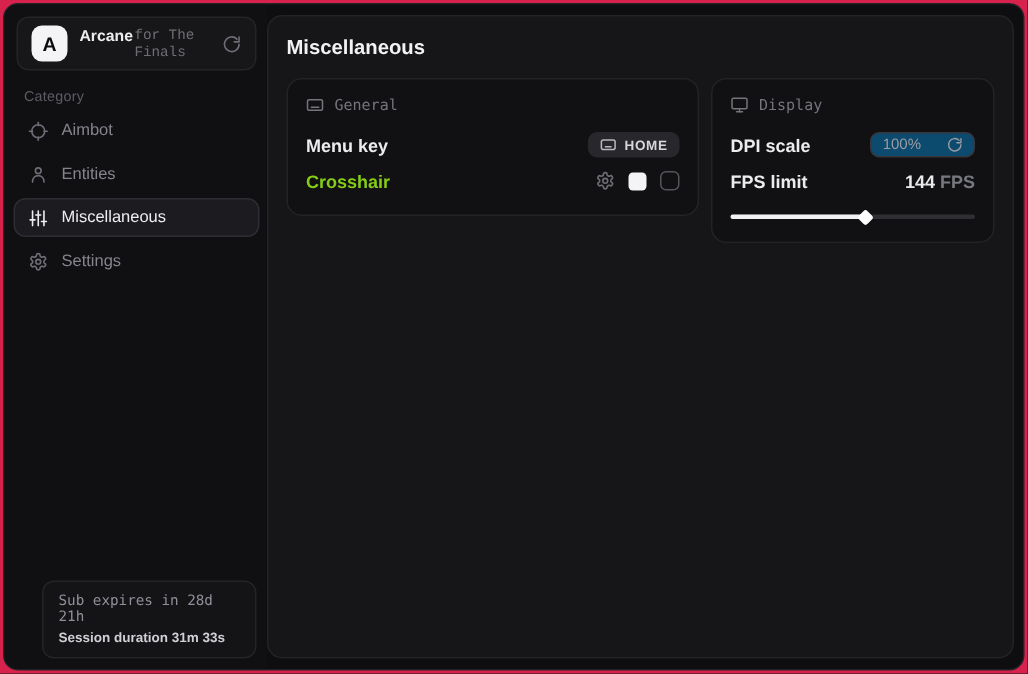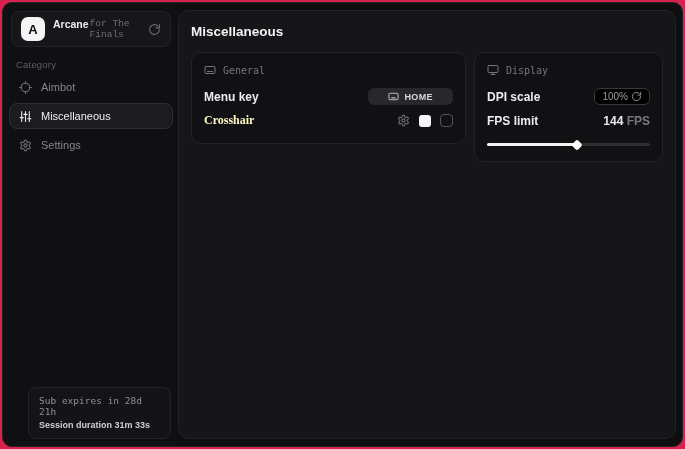--- a/index.html
+++ b/index.html
@@ -40,32 +40,32 @@
   .cards { display:flex; gap:8px; margin-top:13px; align-items:flex-start; }
   .card { background:#111114; border:1px solid #232327; border-radius:10px; padding:11px 12px; }
   .card-general { width:275px; }
   .card-display { flex:1; }
   .card-head { display:flex; align-items:center; gap:7px; color:#74747c; margin-bottom:9px; }
   .card-head-title { font-family:"DejaVu Sans Mono", monospace; font-size:10px; }
 
   .row { display:flex; align-items:center; justify-content:space-between; height:23px; }
   .row + .row { margin-top:1px; }
   .row-label { font-size:12px; font-weight:bold; color:#ececef; }
-  .row-label.dim { color:#fef9c3;font-family:Liberation Serif, serif; }
-
-  .key-badge { display:inline-flex; align-items:center; gap:5px; background:#27272c; border-radius:6px; padding:3px 20px; cursor:pointer; }
+  .row-label.dim { color:#84cc16; }
+
+  .key-badge { display:inline-flex; align-items:center; gap:5px; background:#27272c; border-radius:6px; padding:3px 8px; cursor:pointer; }
   .key-badge .key-ico { color:#b9b9bf; display:flex; }
   .key-badge .key-text { font-size:9px; font-weight:bold; color:#d8d8dc; letter-spacing:0.4px; }
 
   .crosshair-controls { display:flex; align-items:center; gap:9px; }
   .gear-dim { color:#6d6d75; display:flex; cursor:pointer; }
   .swatch { width:12px; height:12px; background:#f4f4f6; border-radius:3px; cursor:pointer; }
   .checkbox { width:13px; height:13px; border:1.5px solid #54545b; border-radius:4px; cursor:pointer; }
 
-  .dpi-badge { display:inline-flex; align-items:center; gap:3px; background:#000000; border:1px solid #37373d; border-radius:6px; padding:2px 7px; cursor:pointer; }
+  .dpi-badge { display:inline-flex; align-items:center; gap:17px; background:#0c4a6e; border:1px solid #37373d; border-radius:6px; padding:2px 7px; cursor:pointer; }
   .dpi-value { font-size:10px; color:#9c9ca3; }
   .dpi-refresh { color:#9c9ca3; display:flex; }
 
   .fps-value { font-size:12px; font-weight:bold; color:#e9e9ec; }
   .fps-unit { color:#787880; }
 
   .slider { position:relative; height:12px; margin-top:6px; cursor:pointer; }
   .slider-track { position:absolute; left:0; right:0; top:5px; height:3px; background:#2e2e33; border-radius:2px; }
   .slider-fill { position:absolute; left:0; top:5px; height:3px; background:#f2f2f4; border-radius:2px; }
   .slider-thumb { position:absolute; top:2.5px; width:8px; height:8px; background:#ffffff; border-radius:2px; transform:translateX(-50%) rotate(45deg); }
@@ -102,20 +102,29 @@
         <span class="nav-ico">
           <svg width="13" height="13" viewBox="0 0 24 24" fill="none" stroke="currentColor" stroke-width="2" stroke-linecap="round">
               <circle cx="12" cy="12" r="8"></circle>
               <line x1="12" y1="1" x2="12" y2="5"></line>
               <line x1="12" y1="19" x2="12" y2="23"></line>
               <line x1="1" y1="12" x2="5" y2="12"></line>
               <line x1="19" y1="12" x2="23" y2="12"></line>
             </svg>
         </span>
         <span>Aimbot</span>
+      </div>
+      <div class="nav-item">
+        <span class="nav-ico">
+          <svg width="13" height="13" viewBox="0 0 24 24" fill="none" stroke="currentColor" stroke-width="2" stroke-linecap="round" stroke-linejoin="round">
+              <circle cx="12" cy="7" r="3.5"></circle>
+              <path d="M5 21v-1a7 7 0 0 1 14 0v1"></path>
+            </svg>
+        </span>
+        <span>Entities</span>
       </div>
       <div class="nav-item active">
         <span class="nav-ico">
           <svg width="13" height="13" viewBox="0 0 24 24" fill="none" stroke="currentColor" stroke-width="2" stroke-linecap="round">
               <line x1="5" y1="3" x2="5" y2="21"></line>
               <line x1="12" y1="3" x2="12" y2="21"></line>
               <line x1="19" y1="3" x2="19" y2="21"></line>
               <line x1="2" y1="14" x2="8" y2="14"></line>
               <line x1="9" y1="8" x2="15" y2="8"></line>
               <line x1="16" y1="16" x2="22" y2="16"></line>

